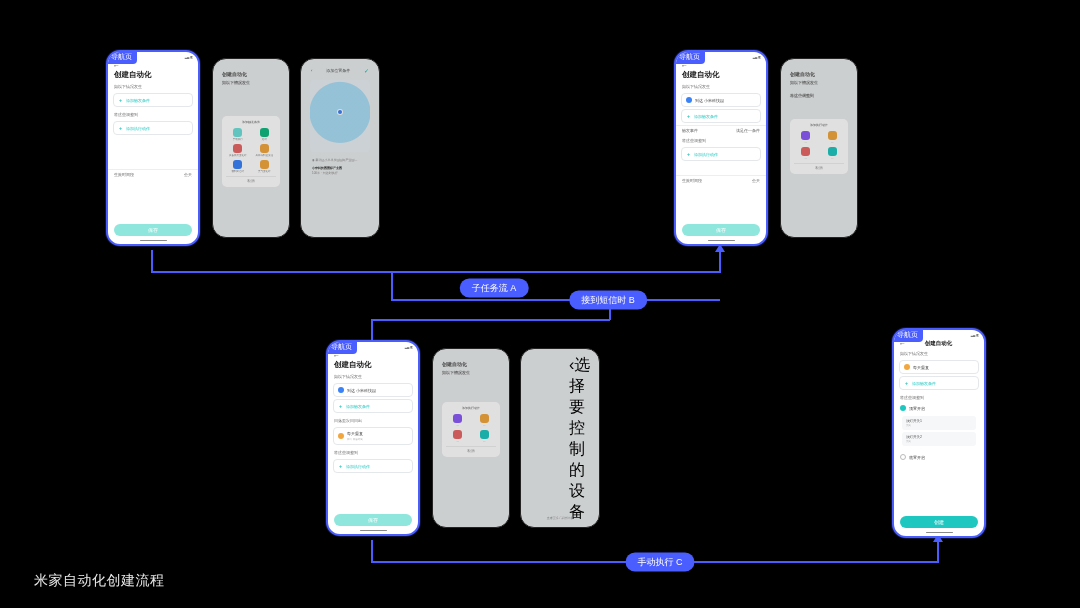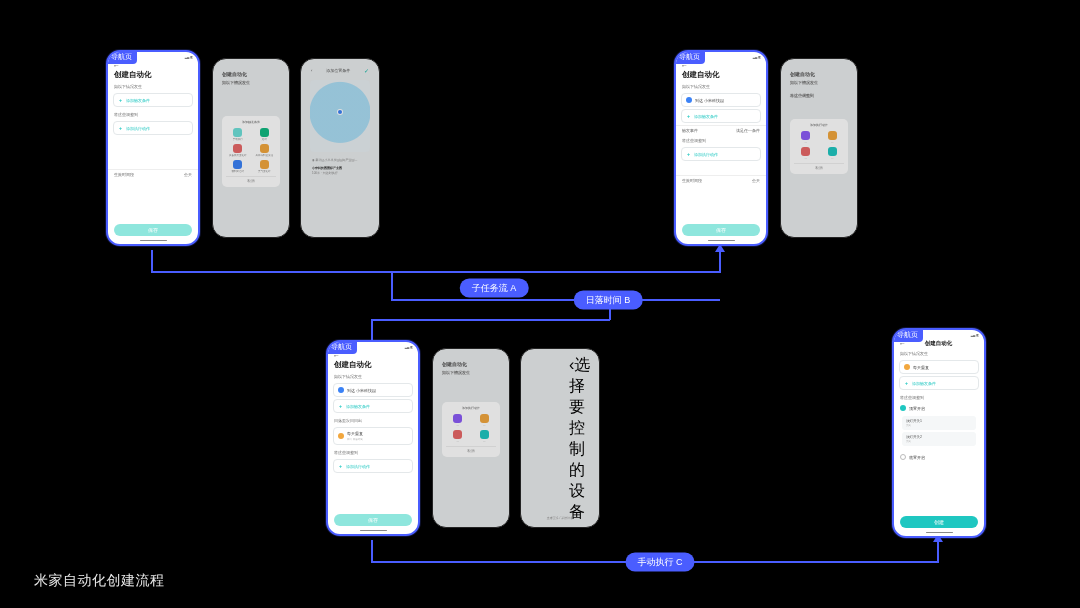--- a/index.html
+++ b/index.html
@@ -231,21 +231,21 @@
 
   <path d="M 372 340 L 372 320 L 610 320" stroke-dasharray="0"></path>
 
   <path d="M 372 540 L 372 562 L 938 562 L 938 540"></path>
 </svg>
 
 <div class="arrow-head" style="left:715px; top:244px;"></div>
 <div class="arrow-head" style="left:933px; top:534px;"></div>
 
 <div class="flow-label" style="left:450px; top:288px;margin-left:44px;">子任务流 A</div>
-<div class="flow-label" style="left:608px; top:300px;">日落时间 B</div>
+<div class="flow-label" style="left:608px; top:300px;">接到短信时 B</div>
 <div class="flow-label" style="left:660px; top:562px;">手动执行 C</div>
 
 <div class="phone primary" style="left:106px; top:50px;">
   <div class="tag">导航页</div>
   <div class="statusbar">
       <span>••</span>
       <span class="r">▂▃ ◧</span>
     </div>
   <div class="back-arrow">←</div>
   <h1>创建自动化</h1>

